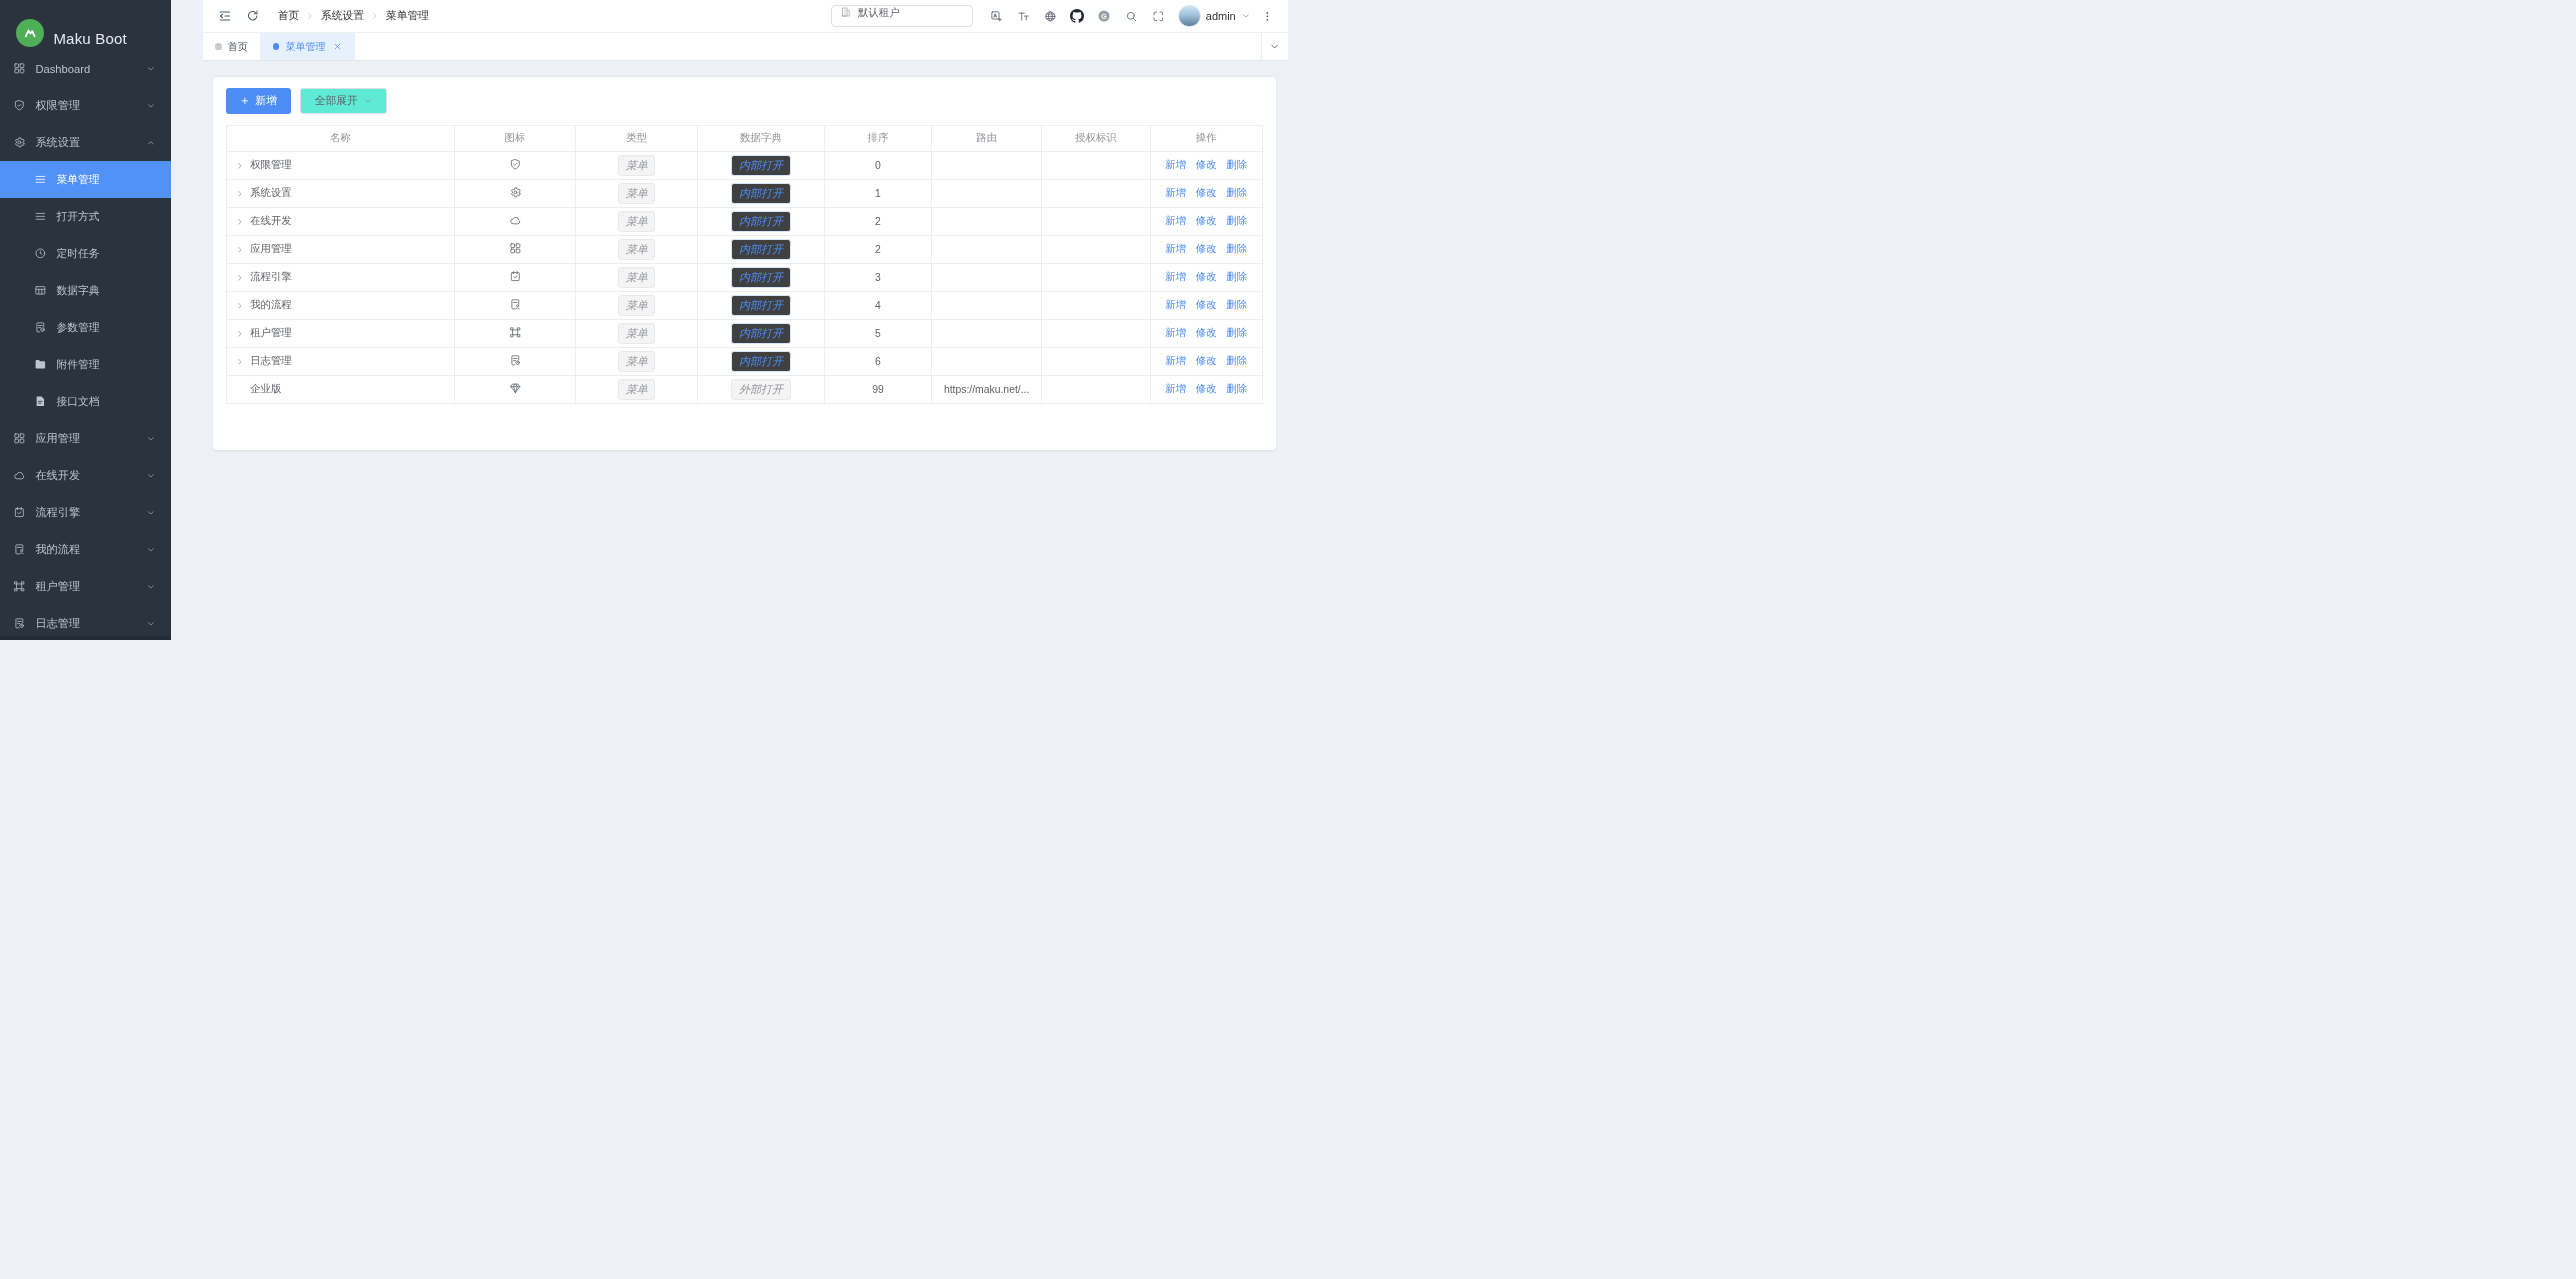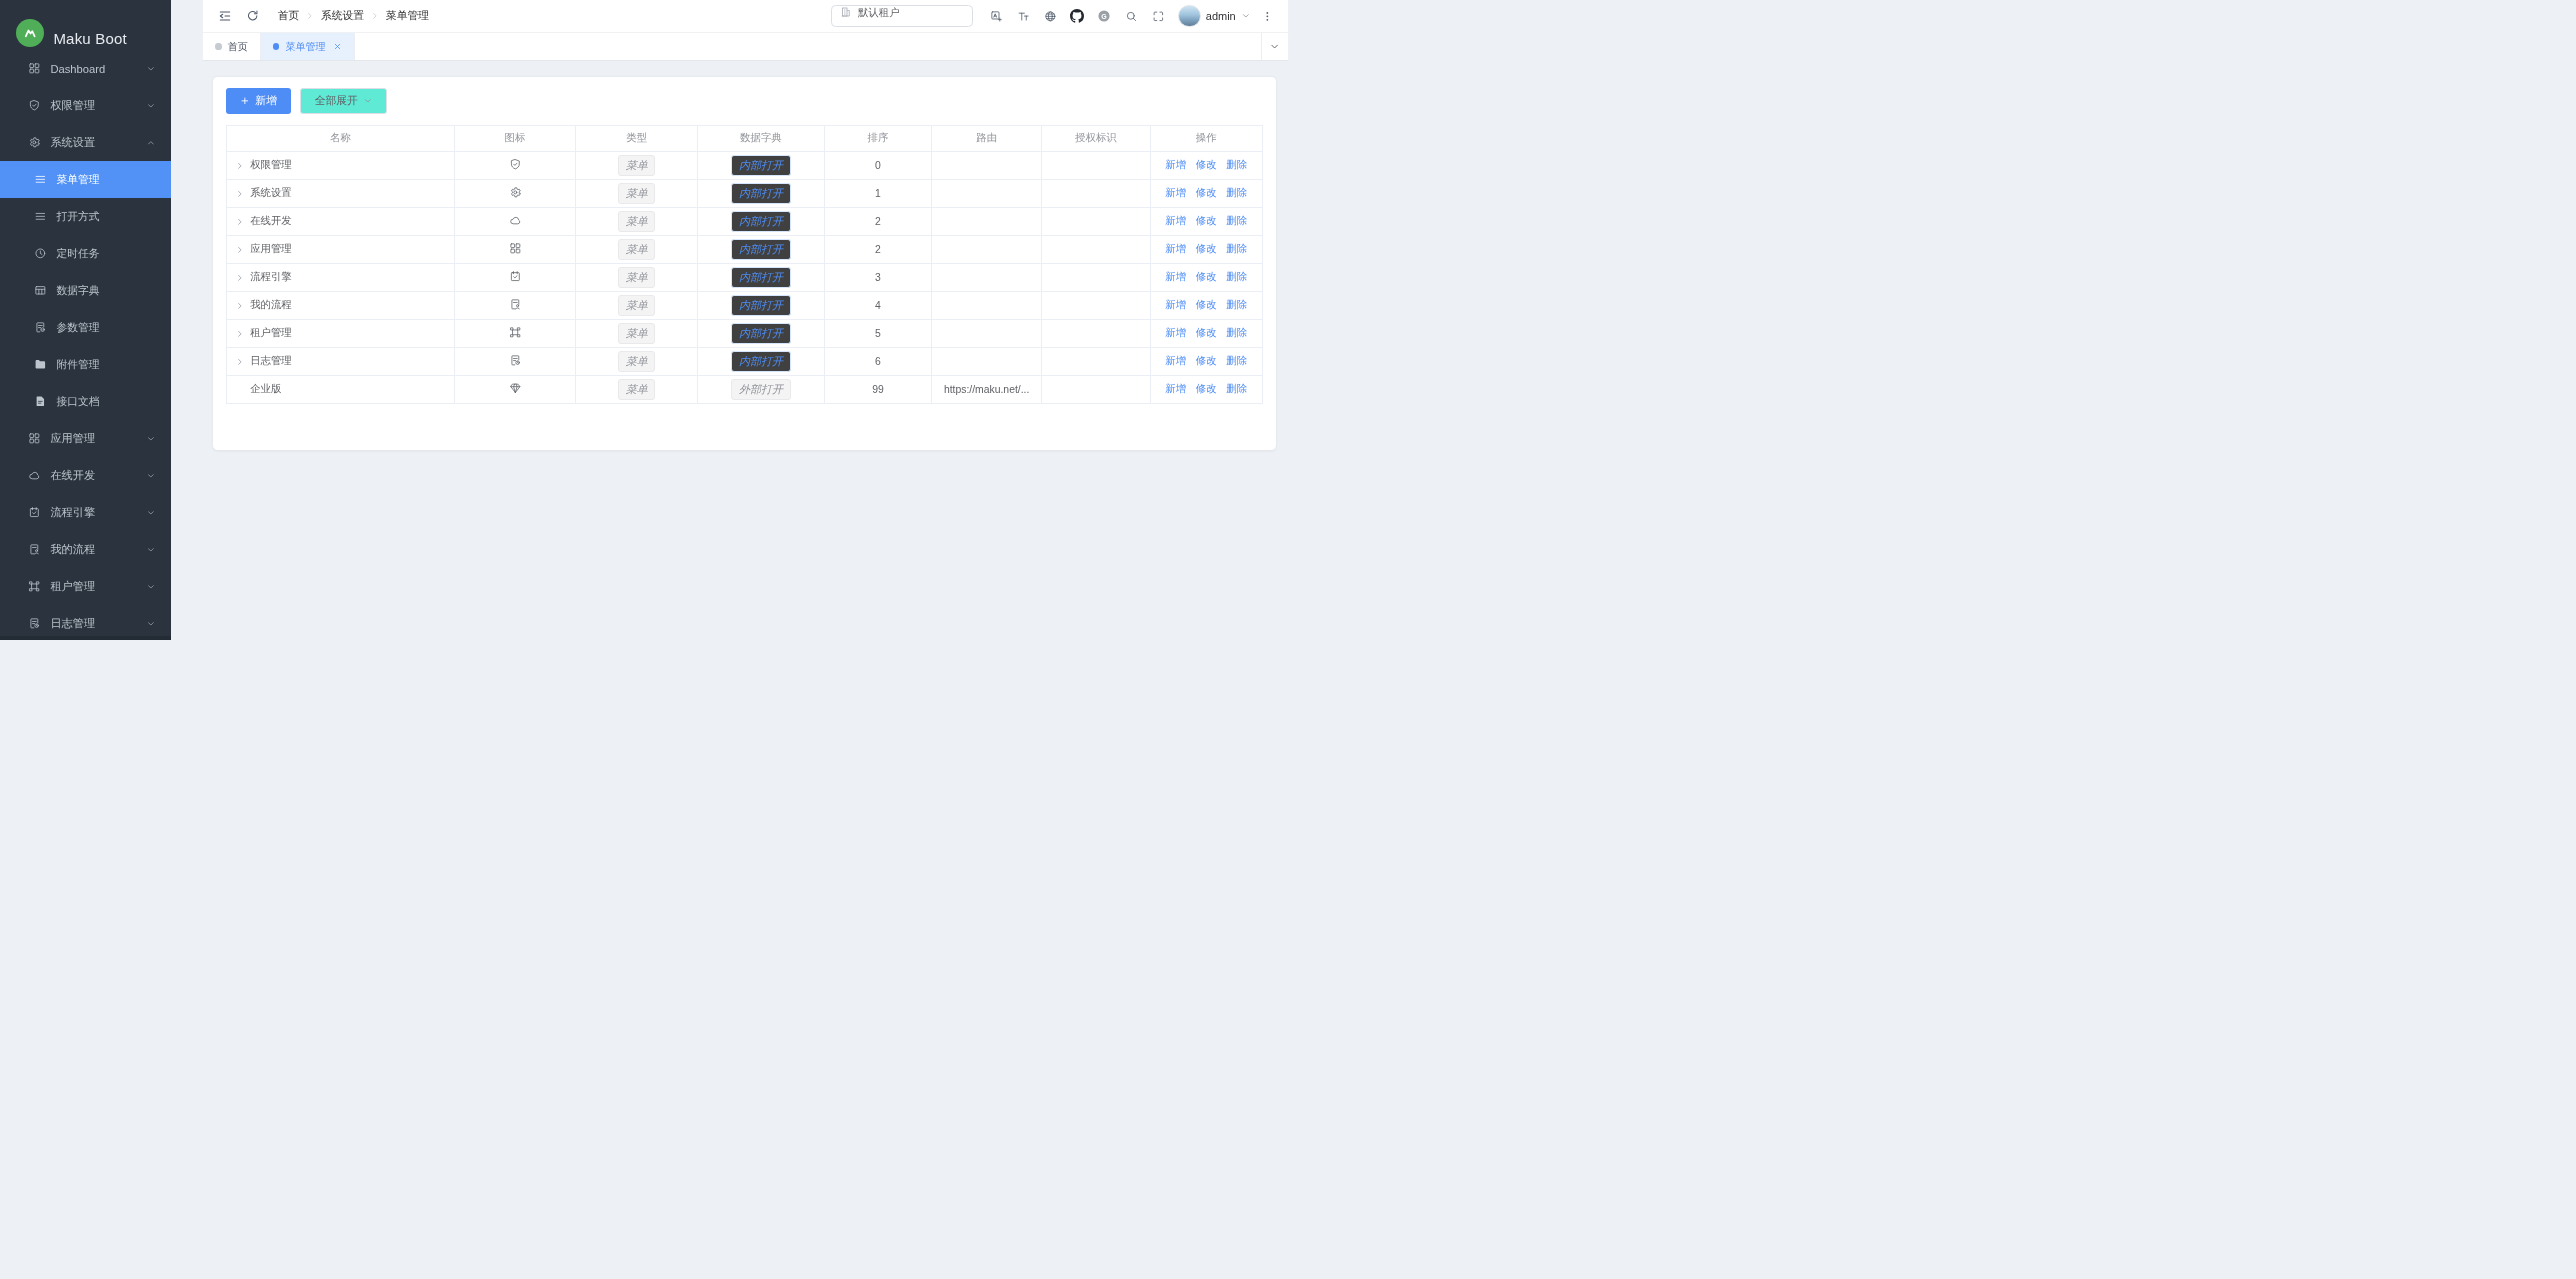--- a/index.html
+++ b/index.html
@@ -8,21 +8,21 @@
   .app { display:flex; width:100%; height:100%; }
 
   
   .sidebar { width:171px; background:#2a333e; color:#bdc4cc; flex:0 0 171px;
     display:flex; flex-direction:column; position:relative; }
   .logo { height:47px; display:flex; align-items:flex-end; padding-left:16.4px; gap:9px; }
   .logo-mark { width:28px; height:28px; border-radius:50%; background:#4fae57;
     display:flex; align-items:center; justify-content:center; }
   .logo-text { color:#e7eaee; font-size:15px; letter-spacing:0.2px; }
   .side-nav { flex:1; overflow:hidden; padding-top:3px; }
-  .side-item { height:37px; display:flex; align-items:center; padding:0 15px 0 28px;
+  .side-item { height:37px; display:flex; align-items:center; padding:0 15px 0 13px;
     gap:9.7px; font-size:11.2px; cursor:pointer; }
   .side-item .lbl { flex:1; white-space:nowrap; }
   .side-item svg { flex:0 0 auto; }
   .side-sub { padding-left:34px; font-size:10.8px; }
   .side-item.active { background:#5292f7; color:#fff; }
   .chev { opacity:.75; }
   .side-bottom { height:4.5px; background:#232b34; }
 
   
   .main { flex:1; display:flex; flex-direction:column; min-width:0;margin-left:32px; }

